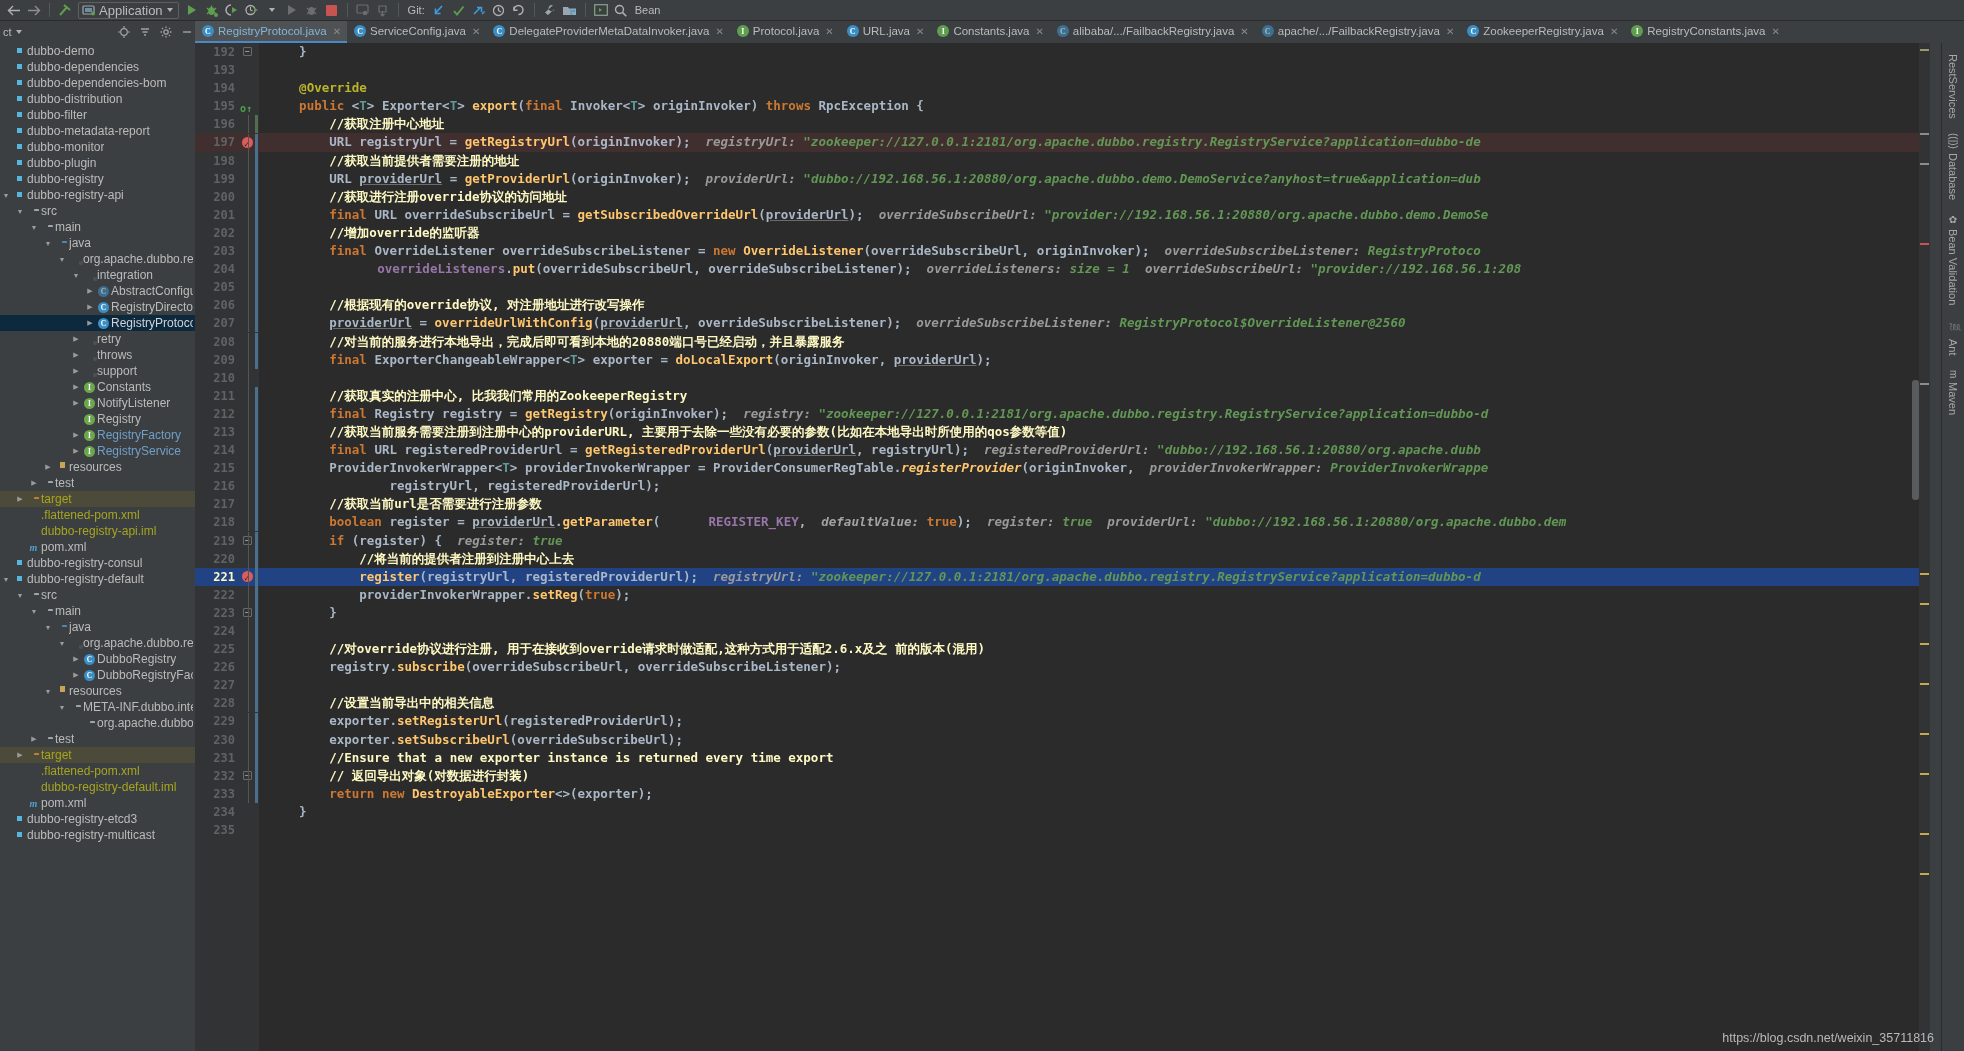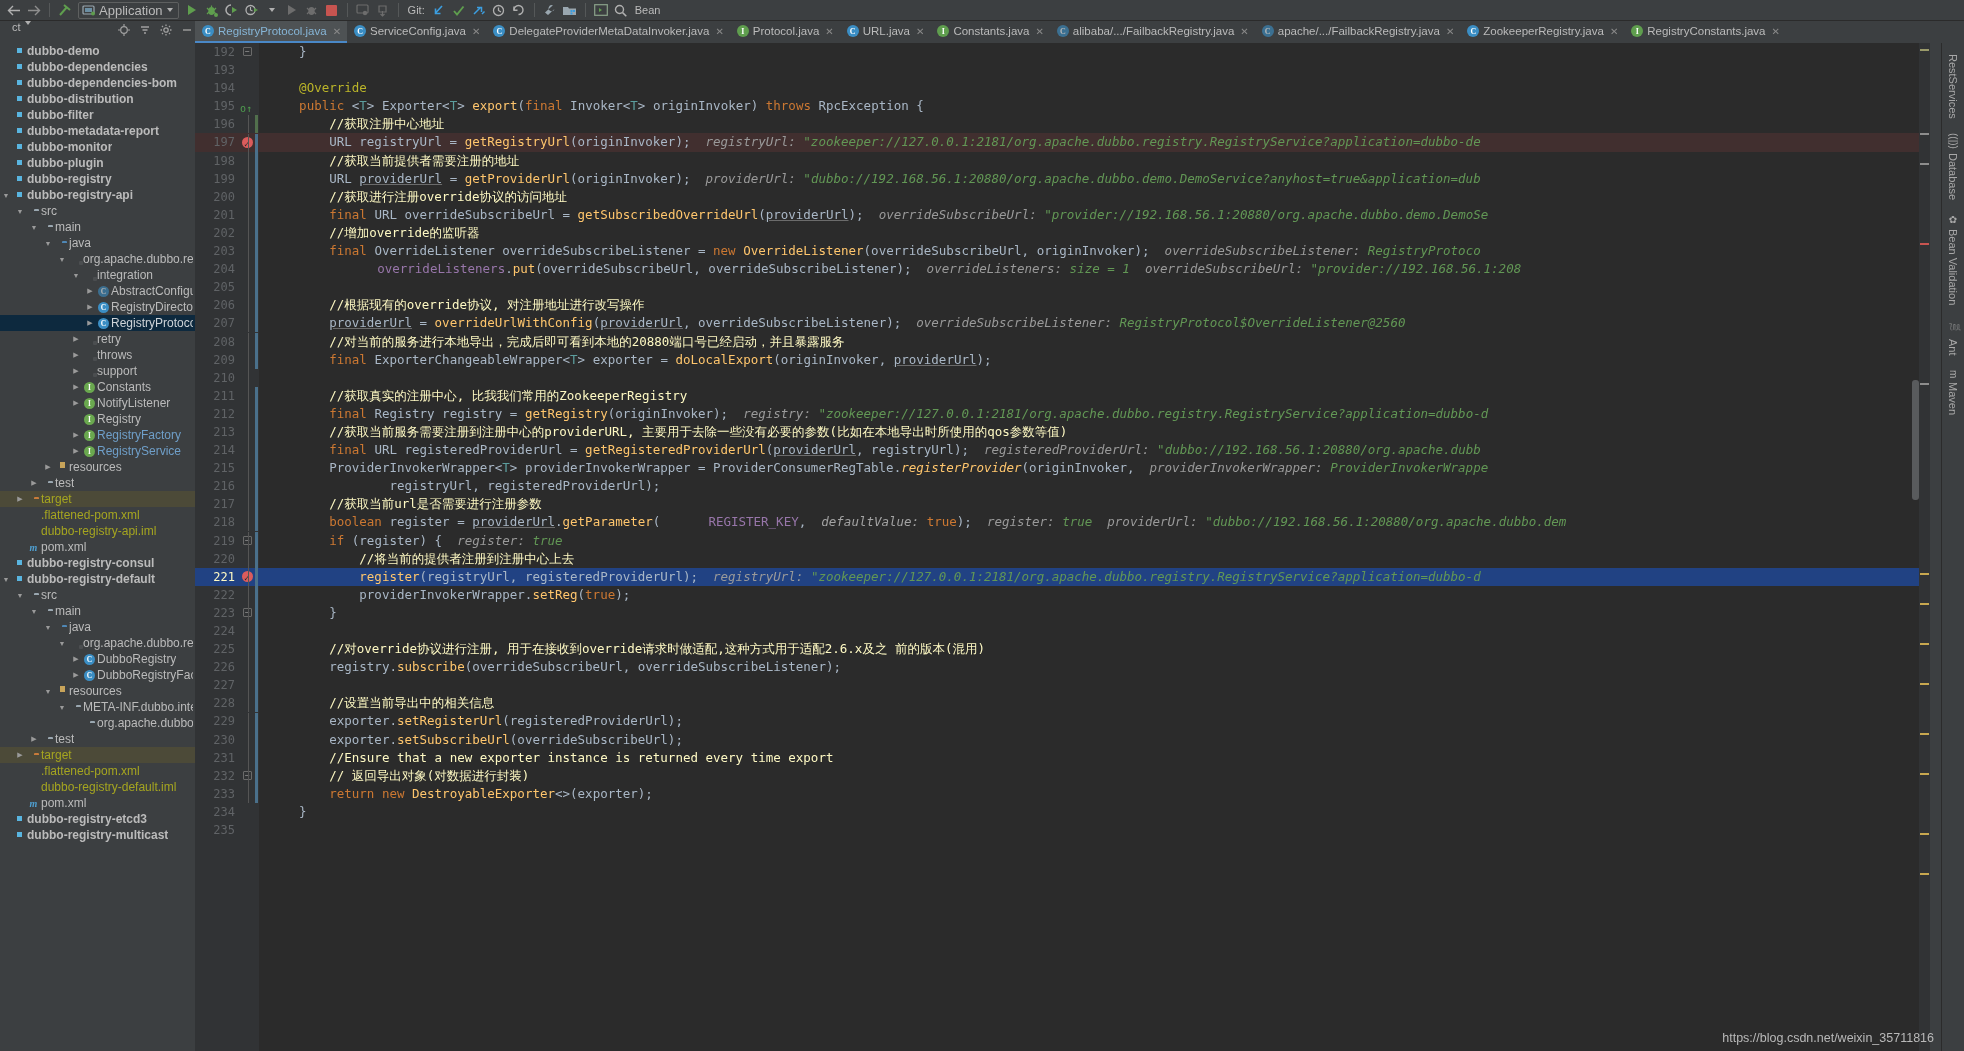--- a/index.html
+++ b/index.html
@@ -46,22 +46,22 @@
 
   
   .tabsrow {
     position: absolute; left: 0; top: 21px; width: 1964px; height: 22px;
     background: #3c3f41;
     display: flex; align-items: stretch;
     font-size: 11px;
     overflow: hidden;
   }
   .proj-ctl {
-    width: 195px; display: flex; align-items: flex-start;
-    padding-left: 12px; gap: 4px;
+    width: 195px; display: flex; align-items: center;
+    padding-left: 3px; gap: 4px;
     background: #3c3f41; flex: 0 0 195px;
     color: #a9b7c6;
   }
   .proj-ctl .pname { font-size: 11px; color: #bbb; }
   .proj-ctl .spacer { flex: 1 1 auto; }
   .mini-ico { width: 17px; height: 18px; display:flex;align-items:center;justify-content:center;color:#a0a0a0;font-size:11px;}
   .tabs { display: flex; align-items: stretch; flex: 1 1 auto; overflow: hidden; }
   .tab {
     display: flex; align-items: center; gap: 4px;
     padding: 0 6px 0 7px;
@@ -92,21 +92,21 @@
   .trow {
     height: 16px; display: flex; align-items: center;
     white-space: nowrap; color: #bbbbbb;
     padding-right: 2px;
   }
   .trow.sel { background: #0d293e; }
   .trow.tgt { background: #4c4a38; }
   .arrow { width: 12px; flex: 0 0 12px; display:flex;align-items:center;justify-content:center; color:#9a9a9a; font-size:7px; }
   .ti { width: 15px; flex: 0 0 15px; display:flex;align-items:center;justify-content:center; }
   .tlabel { overflow: hidden; }
-  .bold { font-weight: bold; }
+  .bold { font-weight: normal; }
   .fldr { width: 11px; height: 9px; background: #9aa7b0; border-radius: 1px 2px 1px 1px; position: relative; }
   .fldr::before { content:''; position:absolute; left:0; top:-2px; width:5px;height:2px;background:#9aa7b0;border-radius:1px 1px 0 0;}
   .fldr.blue { background: #4f87b5; } .fldr.blue::before{background:#4f87b5;}
   .fldr.orange { background: #c87b3a; } .fldr.orange::before{background:#c87b3a;}
   .pkg { width: 11px;height: 9px; background:#9aa7b0;border-radius:1px;position:relative;}
   .pkg::after{content:'';position:absolute;left:3px;top:2px;width:4px;height:4px;background:#4b4e50;border-radius:1px;}
   .mod { width:11px;height:10px;background:#9aa7b0;border-radius:1px;position:relative;}
   .mod::after{content:'';position:absolute;right:-2px;bottom:-2px;width:5px;height:5px;background:#59b5e0;}
   .ci { width:11px;height:11px;border-radius:50%;display:flex;align-items:center;justify-content:center;font-size:7.5px;color:#fff;font-family:"Liberation Serif",serif;font-weight:bold;}
   .ci.c{background:#3b8ec4;} .ci.i{background:#6aa84f;} .ci.cdim{background:#3b8ec4;opacity:.6;}
@@ -114,21 +114,21 @@
   .imlic{width:10px;height:11px;background:#9aa7b0;border-radius:1px;}
   .mvnic{font-style:italic;font-weight:bold;color:#4f9fd1;font-size:10px;font-family:"Liberation Serif",serif;}
   .t-olive{color:#a5a520;} .t-link{color:#6f9fc9;} .t-sel{color:#cfd4d8;}
   .resic{width:11px;height:9px;background:#9aa7b0;border-radius:1px;position:relative;}
   .resic::after{content:'';position:absolute;right:-3px;bottom:-1px;width:5px;height:6px;background:#c8a45a;}
 
   
   .editor {
     position: absolute; left: 195px; top: 43px;
     width: 1735px; height: 1008px;
-    background: #2b2b2b; overflow: hidden;
+    background: #2b2b2b; overflow: hidden; font-weight: bold;
   }
   .gutter {
     position: absolute; left:0; top:0; width: 64px; height: 1008px;
     background: #313335;
   }
   .code {
     position: absolute; left: 0; top: 0; width: 1735px; height: 1008px;
     font-family: "DejaVu Sans Mono", monospace;
     font-size: 12.5px;
     white-space: pre;

